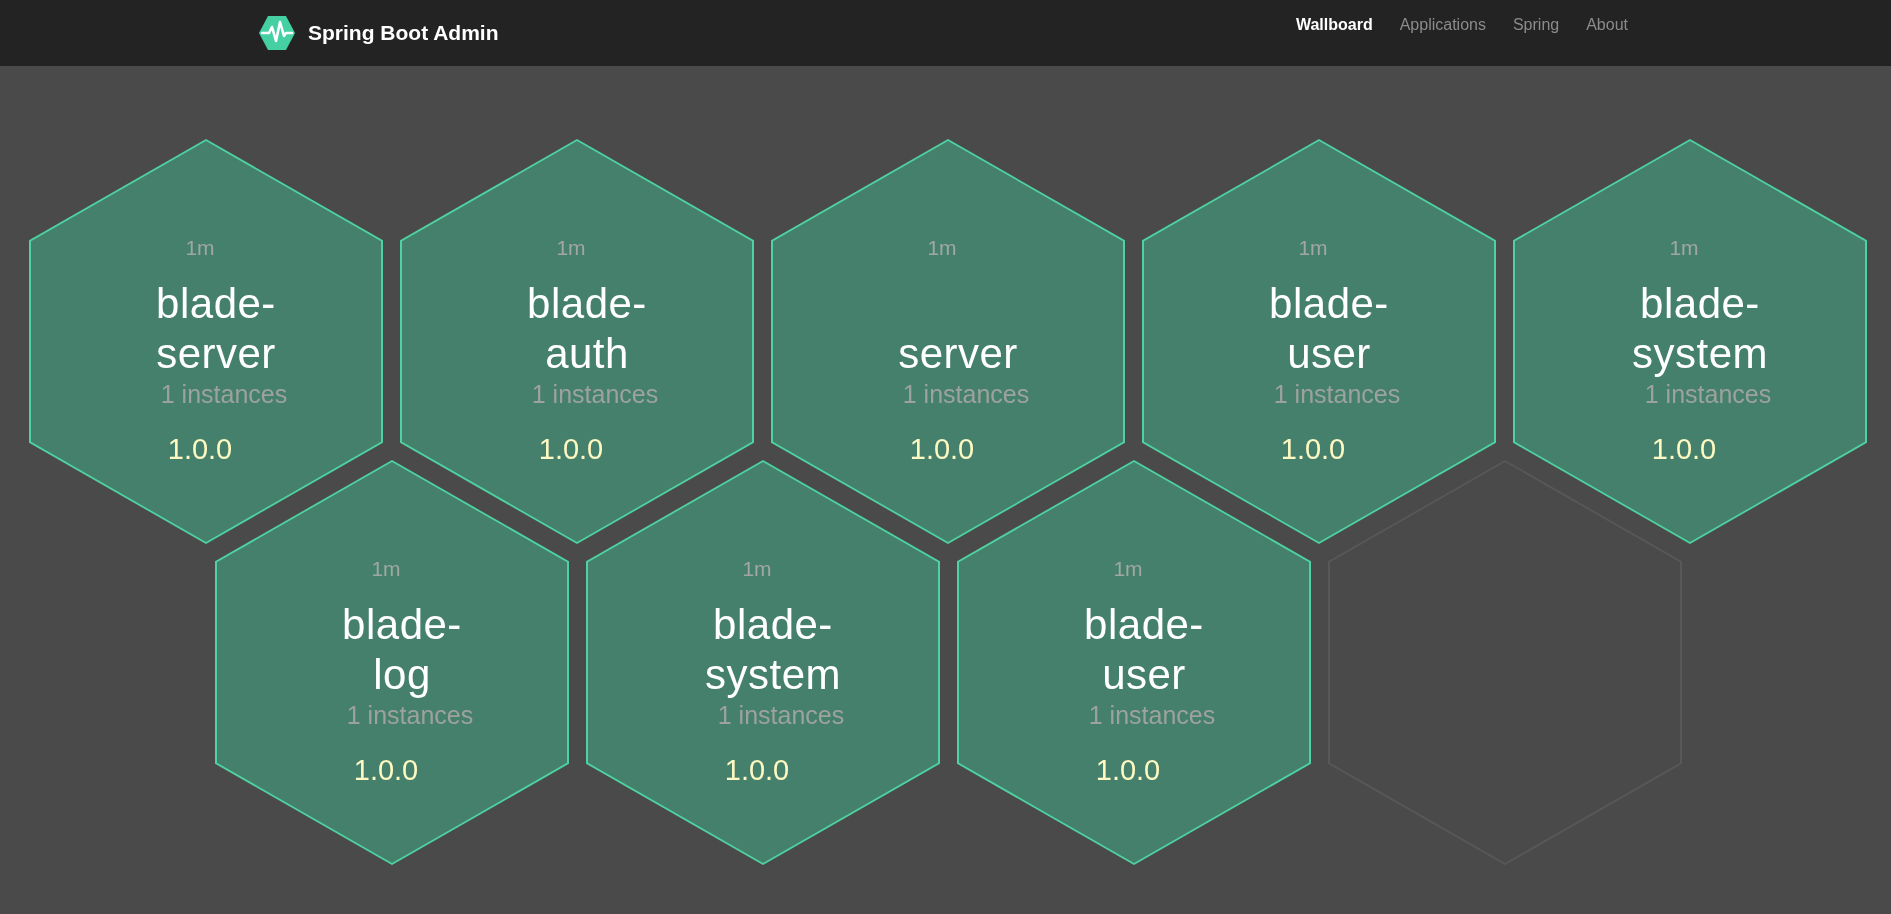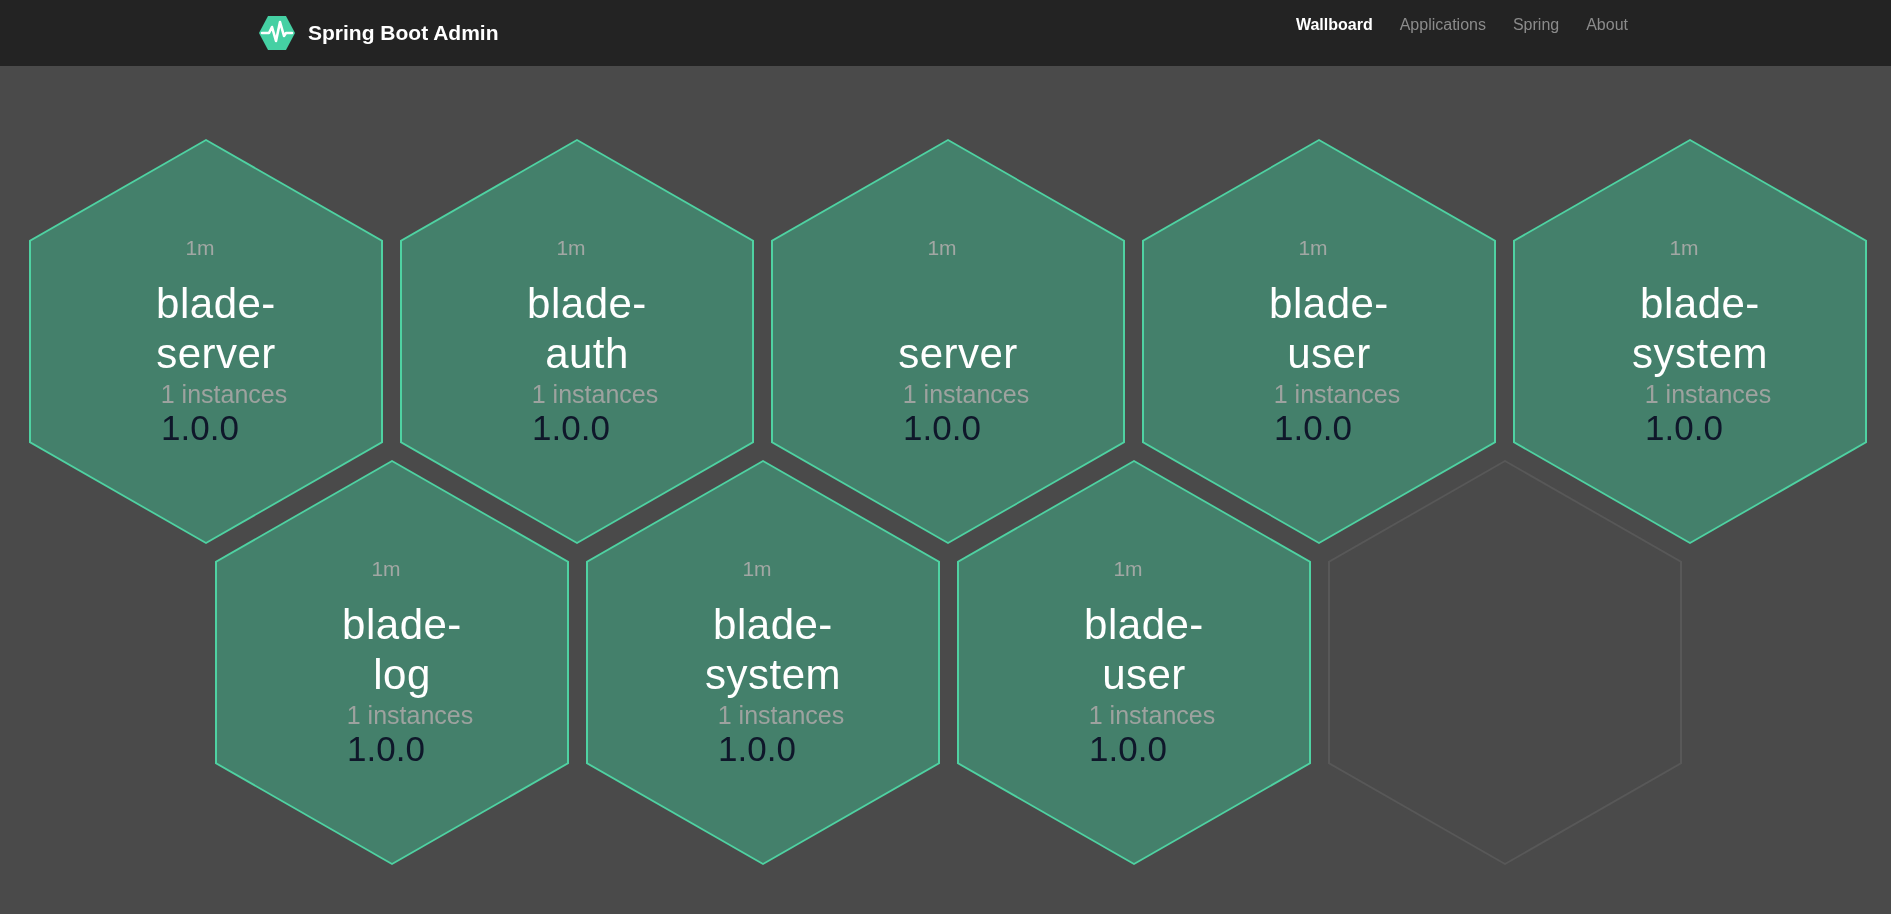--- a/index.html
+++ b/index.html
@@ -111,24 +111,24 @@
     margin-left:32px;
   }
   .instances{
     margin-top:3px;
     font-size:25px;
     line-height:25px;
     color:var(--muted);
     padding-left:48px;
   }
   .version{
-    margin-top:6px;
-    font-size:35px;
+    margin-top:28px;
+    font-size:29px;
     line-height:29px;
-    color:#0f172a;
+    color:#fef9c3;
   }
 
   
   .p-r1c1{left:29px;top:73px;}
   .p-r1c2{left:400px;top:73px;}
   .p-r1c3{left:771px;top:73px;}
   .p-r1c4{left:1142px;top:73px;}
   .p-r1c5{left:1513px;top:73px;}
   .p-r2c1{left:215px;top:394px;}
   .p-r2c2{left:586px;top:394px;}

